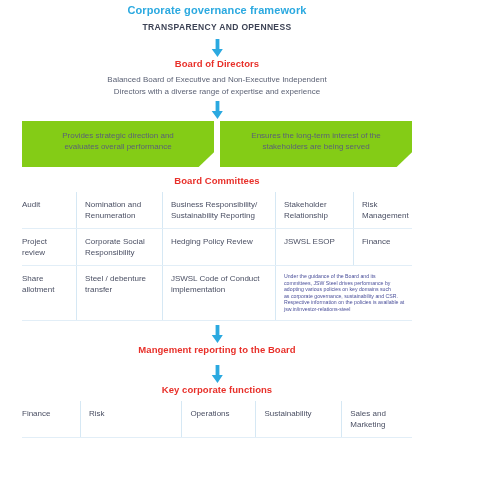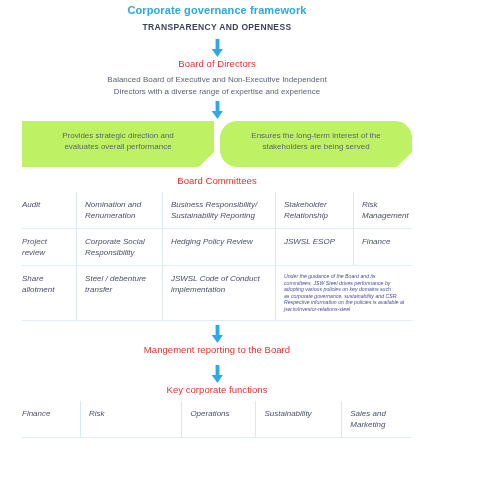--- a/index.html
+++ b/index.html
@@ -26,21 +26,21 @@
     color:#3d4355;
     font-size:8.5px;
     font-weight:bold;
     letter-spacing:.35px;
     margin-top:6px;
   }
   .redhead{
     text-align:center;
     color:#e8302a;
     font-size:9.5px;
-    font-weight:normal;
+    font-weight:bold;
     letter-spacing:.05px;
   }
   .bodyline{
     text-align:center;
     color:#5c6275;
     font-size:8px;
     line-height:11.5px;
     margin-top:5px;
   }
 
@@ -54,56 +54,55 @@
   .arrow svg{display:block;}
 
   
   .panel-row{
     display:flex;
     gap:6px;
     padding:0 22px;
     box-sizing:border-box;
   }
   .panel{
-    background:#bef264;
+    background:#84cc16;
     -webkit-clip-path:polygon(0 0,100% 0,100% 68%,92% 100%,0 100%);
     clip-path:polygon(0 0,100% 0,100% 68%,92% 100%,0 100%);
     display:flex;
     align-items:center;
     justify-content:center;
     text-align:center;
     font-size:8px;
     line-height:11.5px;
     color:#5c6275;
     box-sizing:border-box;
     padding:6px 10px 12px 10px;
   }
   .panel.p1{flex:1 1 0;height:46px;}
-  .panel.p2{flex:1 1 0;height:46px;border-radius:17px;}
+  .panel.p2{flex:1 1 0;height:46px;}
 
   
   .tbl{
     padding:0 22px;
     box-sizing:border-box;
     width:100%;
   }
   table{
     width:100%;
     border-collapse:collapse;
     table-layout:fixed;
   }
   td{
     font-size:8px;
     line-height:11px;
     color:#4a4f63;
     vertical-align:top;
     padding:7px 6px 7px 0;
     border-bottom:1px solid #e2eef7;
     border-right:1px solid #d6e8f4;
-    font-style:italic;
   }
   td:last-child{border-right:none;}
   td.pad{padding-left:8px;}
   tr:last-child td{border-bottom:1px solid #e2eef7;}
   .note{
     font-size:5.2px;
     line-height:6.6px;
     color:#4a4f9a;
     padding-left:8px;
     padding-top:7px;

